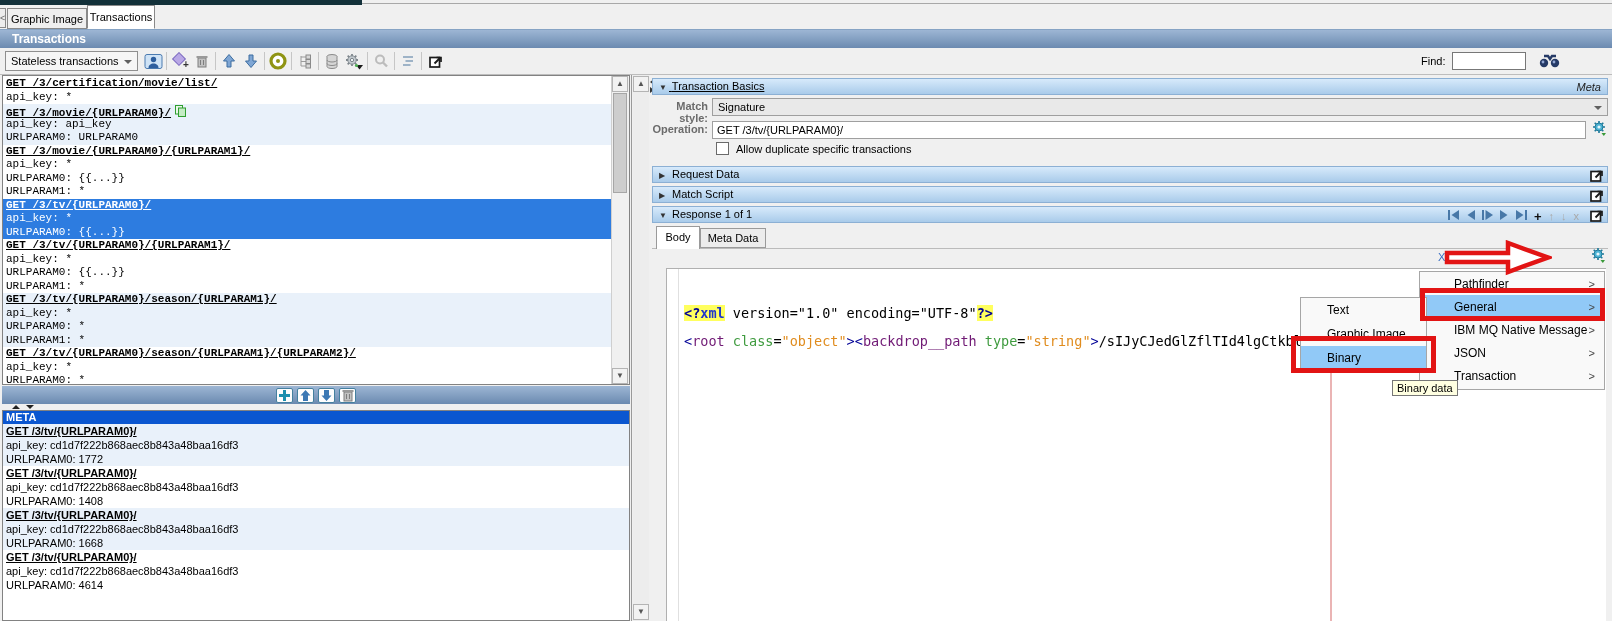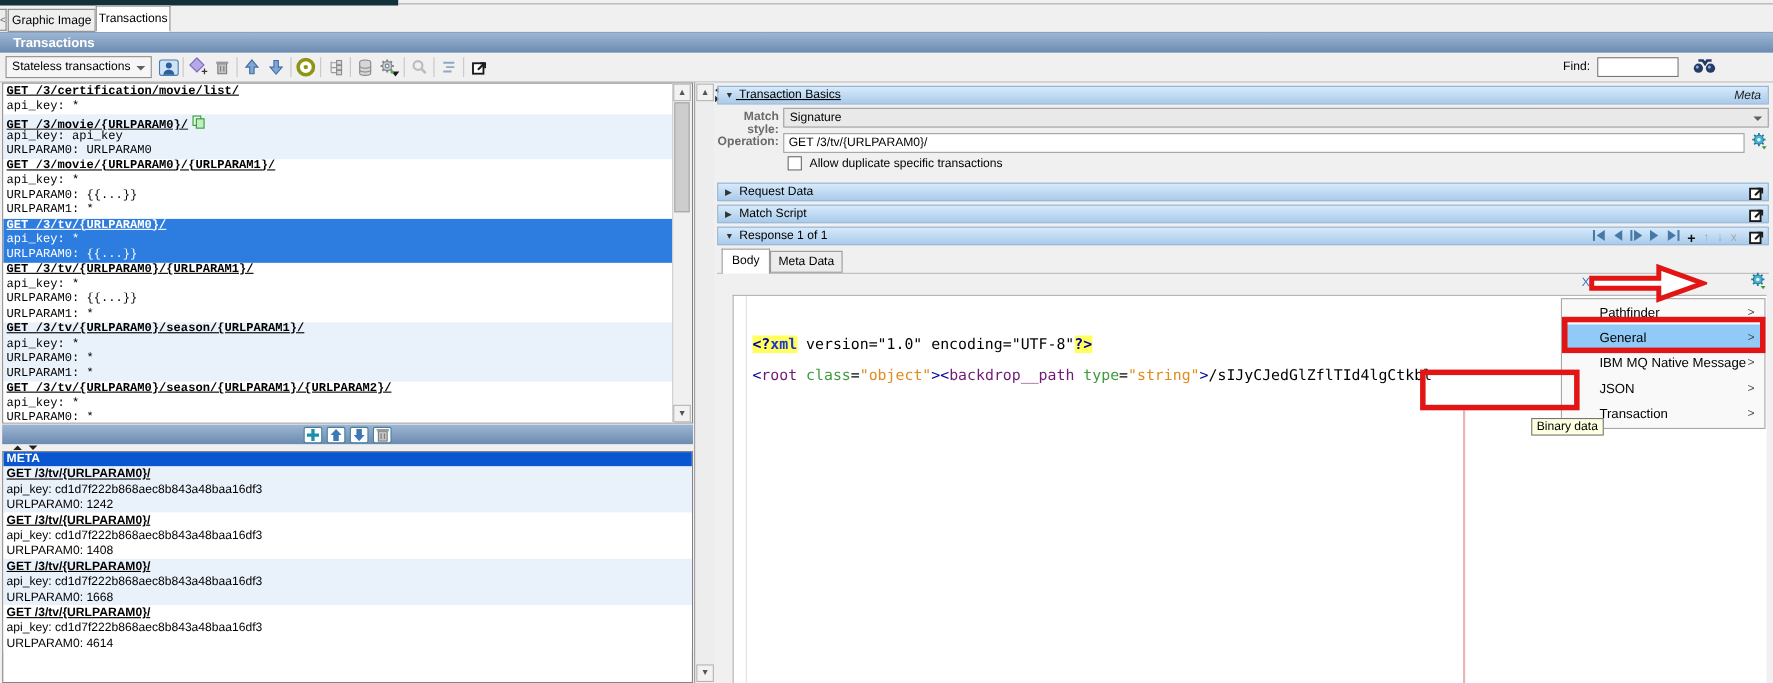--- a/index.html
+++ b/index.html
@@ -309,21 +309,21 @@
     <span class="spl-tri" style="left:10px;border-left:4px solid transparent;border-right:4px solid transparent;border-bottom:4px solid #222;"></span>
     <span class="spl-tri" style="left:24px;border-left:4px solid transparent;border-right:4px solid transparent;border-top:4px solid #222;"></span>
   </div>
 
   <div class="abs" id="meta-list">
     <div id="meta-header">META</div>
     <div id="meta-rows">
         <div class="t-block v-alt">
           <div class="t-row"><span class="t-title">GET /3/tv/{URLPARAM0}/</span></div>
           <div class="t-row">api_key: cd1d7f222b868aec8b843a48baa16df3</div>
-          <div class="t-row">URLPARAM0: 1242</div>
+          <div class="t-row">URLPARAM0: 1772</div>
         </div>
         <div class="t-block v-white">
           <div class="t-row"><span class="t-title">GET /3/tv/{URLPARAM0}/</span></div>
           <div class="t-row">api_key: cd1d7f222b868aec8b843a48baa16df3</div>
           <div class="t-row">URLPARAM0: 1408</div>
         </div>
         <div class="t-block v-alt">
           <div class="t-row"><span class="t-title">GET /3/tv/{URLPARAM0}/</span></div>
           <div class="t-row">api_key: cd1d7f222b868aec8b843a48baa16df3</div>
           <div class="t-row">URLPARAM0: 1668</div>
@@ -468,20 +468,31 @@
       </div>
       <div class="menu-item">
         <span>JSON</span>
         <span class="menu-arrow">&gt;</span>
       </div>
       <div class="menu-item">
         <span>Transaction</span>
         <span class="menu-arrow">&gt;</span>
       </div>
     </div>
+  <div class="abs menu" id="menu-type">
+      <div class="menu-item">
+        <span>Text</span>
+      </div>
+      <div class="menu-item">
+        <span>Graphic Image</span>
+      </div>
+      <div class="menu-item menu-hl">
+        <span>Binary</span>
+      </div>
+    </div>
 
   <div class="abs red-box" id="red-box-general"></div>
   <div class="abs red-box" id="red-box-binary"></div>
   <div class="abs" id="pink-line"></div>
   <div class="abs" id="tooltip">Binary data</div>
   <svg class="abs" id="red-arrow" width="108" height="36">
     <polygon points="3,13 64,13 64,3 104,17.5 64,32 64,22 3,22" fill="#ffffff" stroke="#e21414" stroke-width="4.5"></polygon>
   </svg>
 
 </div>

